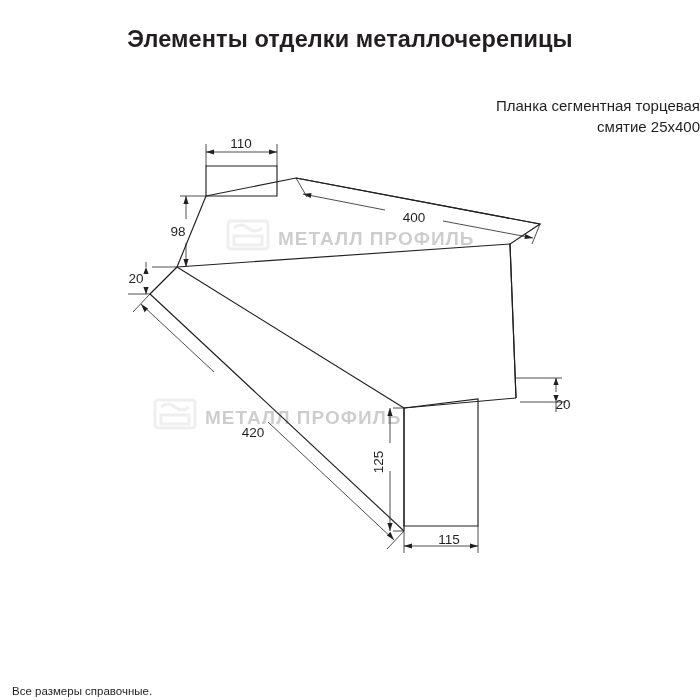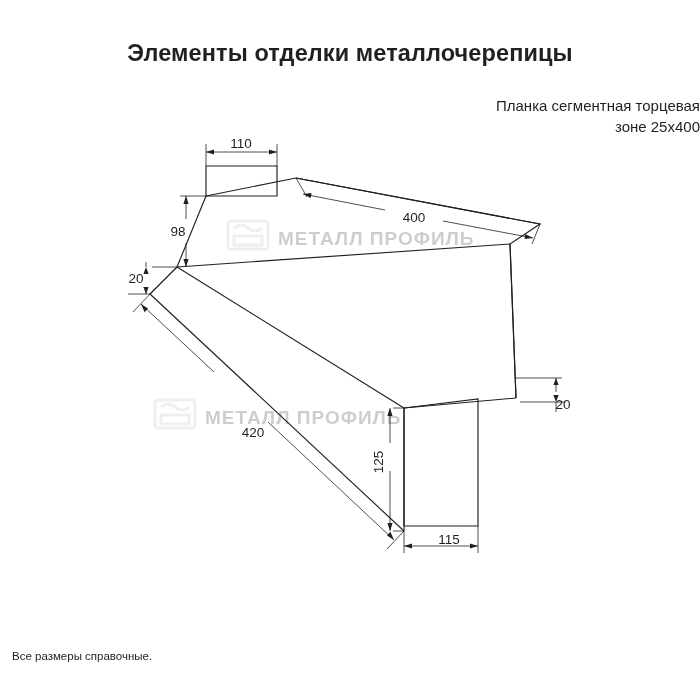--- a/index.html
+++ b/index.html
@@ -15,21 +15,21 @@
     position: relative;
     overflow: hidden;
   }
   .page {
     position: relative;
     width: 700px;
     height: 700px;
   }
   .title {
     position: absolute;
-    top: 40px;
+    top: 26px;
     left: 0;
     width: 700px;
     text-align: center;
     font-size: 23.5px;
     font-weight: bold;
     letter-spacing: 0.1px;
     color: #231f20;
   }
   .subtitle {
     position: absolute;
@@ -45,39 +45,39 @@
     position: absolute;
     top: 0;
     left: 0;
   }
   .footnote {
     position: absolute;
     left: 12px;
     font-size: 11.5px;
     color: #231f20;
   }
-  .footnote.line1 { top: 650px; }
+  .footnote.line1 { top: 685px; }
   .footnote.line2 { top: 668px; }
   svg text {
     font-family: "Liberation Sans", sans-serif;
     fill: #231f20;
   }
   .dim-txt { font-size: 13.5px; }
   .wm-txt { font-size: 19px; font-weight: bold; letter-spacing: 1px; }
 </style>
 </head>
 <body>
 
 <div class="page">
 
   <div class="title">Элементы отделки металлочерепицы</div>
 
   <div class="subtitle">
     <span>Планка сегментная торцевая</span><br>
-    <span>зоне 25х400</span>
+    <span>смятие 25х400</span>
   </div>
 
   <svg class="drawing" width="700" height="700" viewBox="0 0 700 700">
 
     <g opacity="0.22">
       <g transform="translate(228,236)">
         <rect x="0" y="-15" width="40" height="28" rx="3" fill="none" stroke="#b8b8b8" stroke-width="3"></rect>
         <path d="M6 -8 q7 -6 14 0 q7 6 14 0" fill="none" stroke="#b8b8b8" stroke-width="3"></path>
         <rect x="6" y="0" width="28" height="9" fill="none" stroke="#b8b8b8" stroke-width="3"></rect>
       </g>

